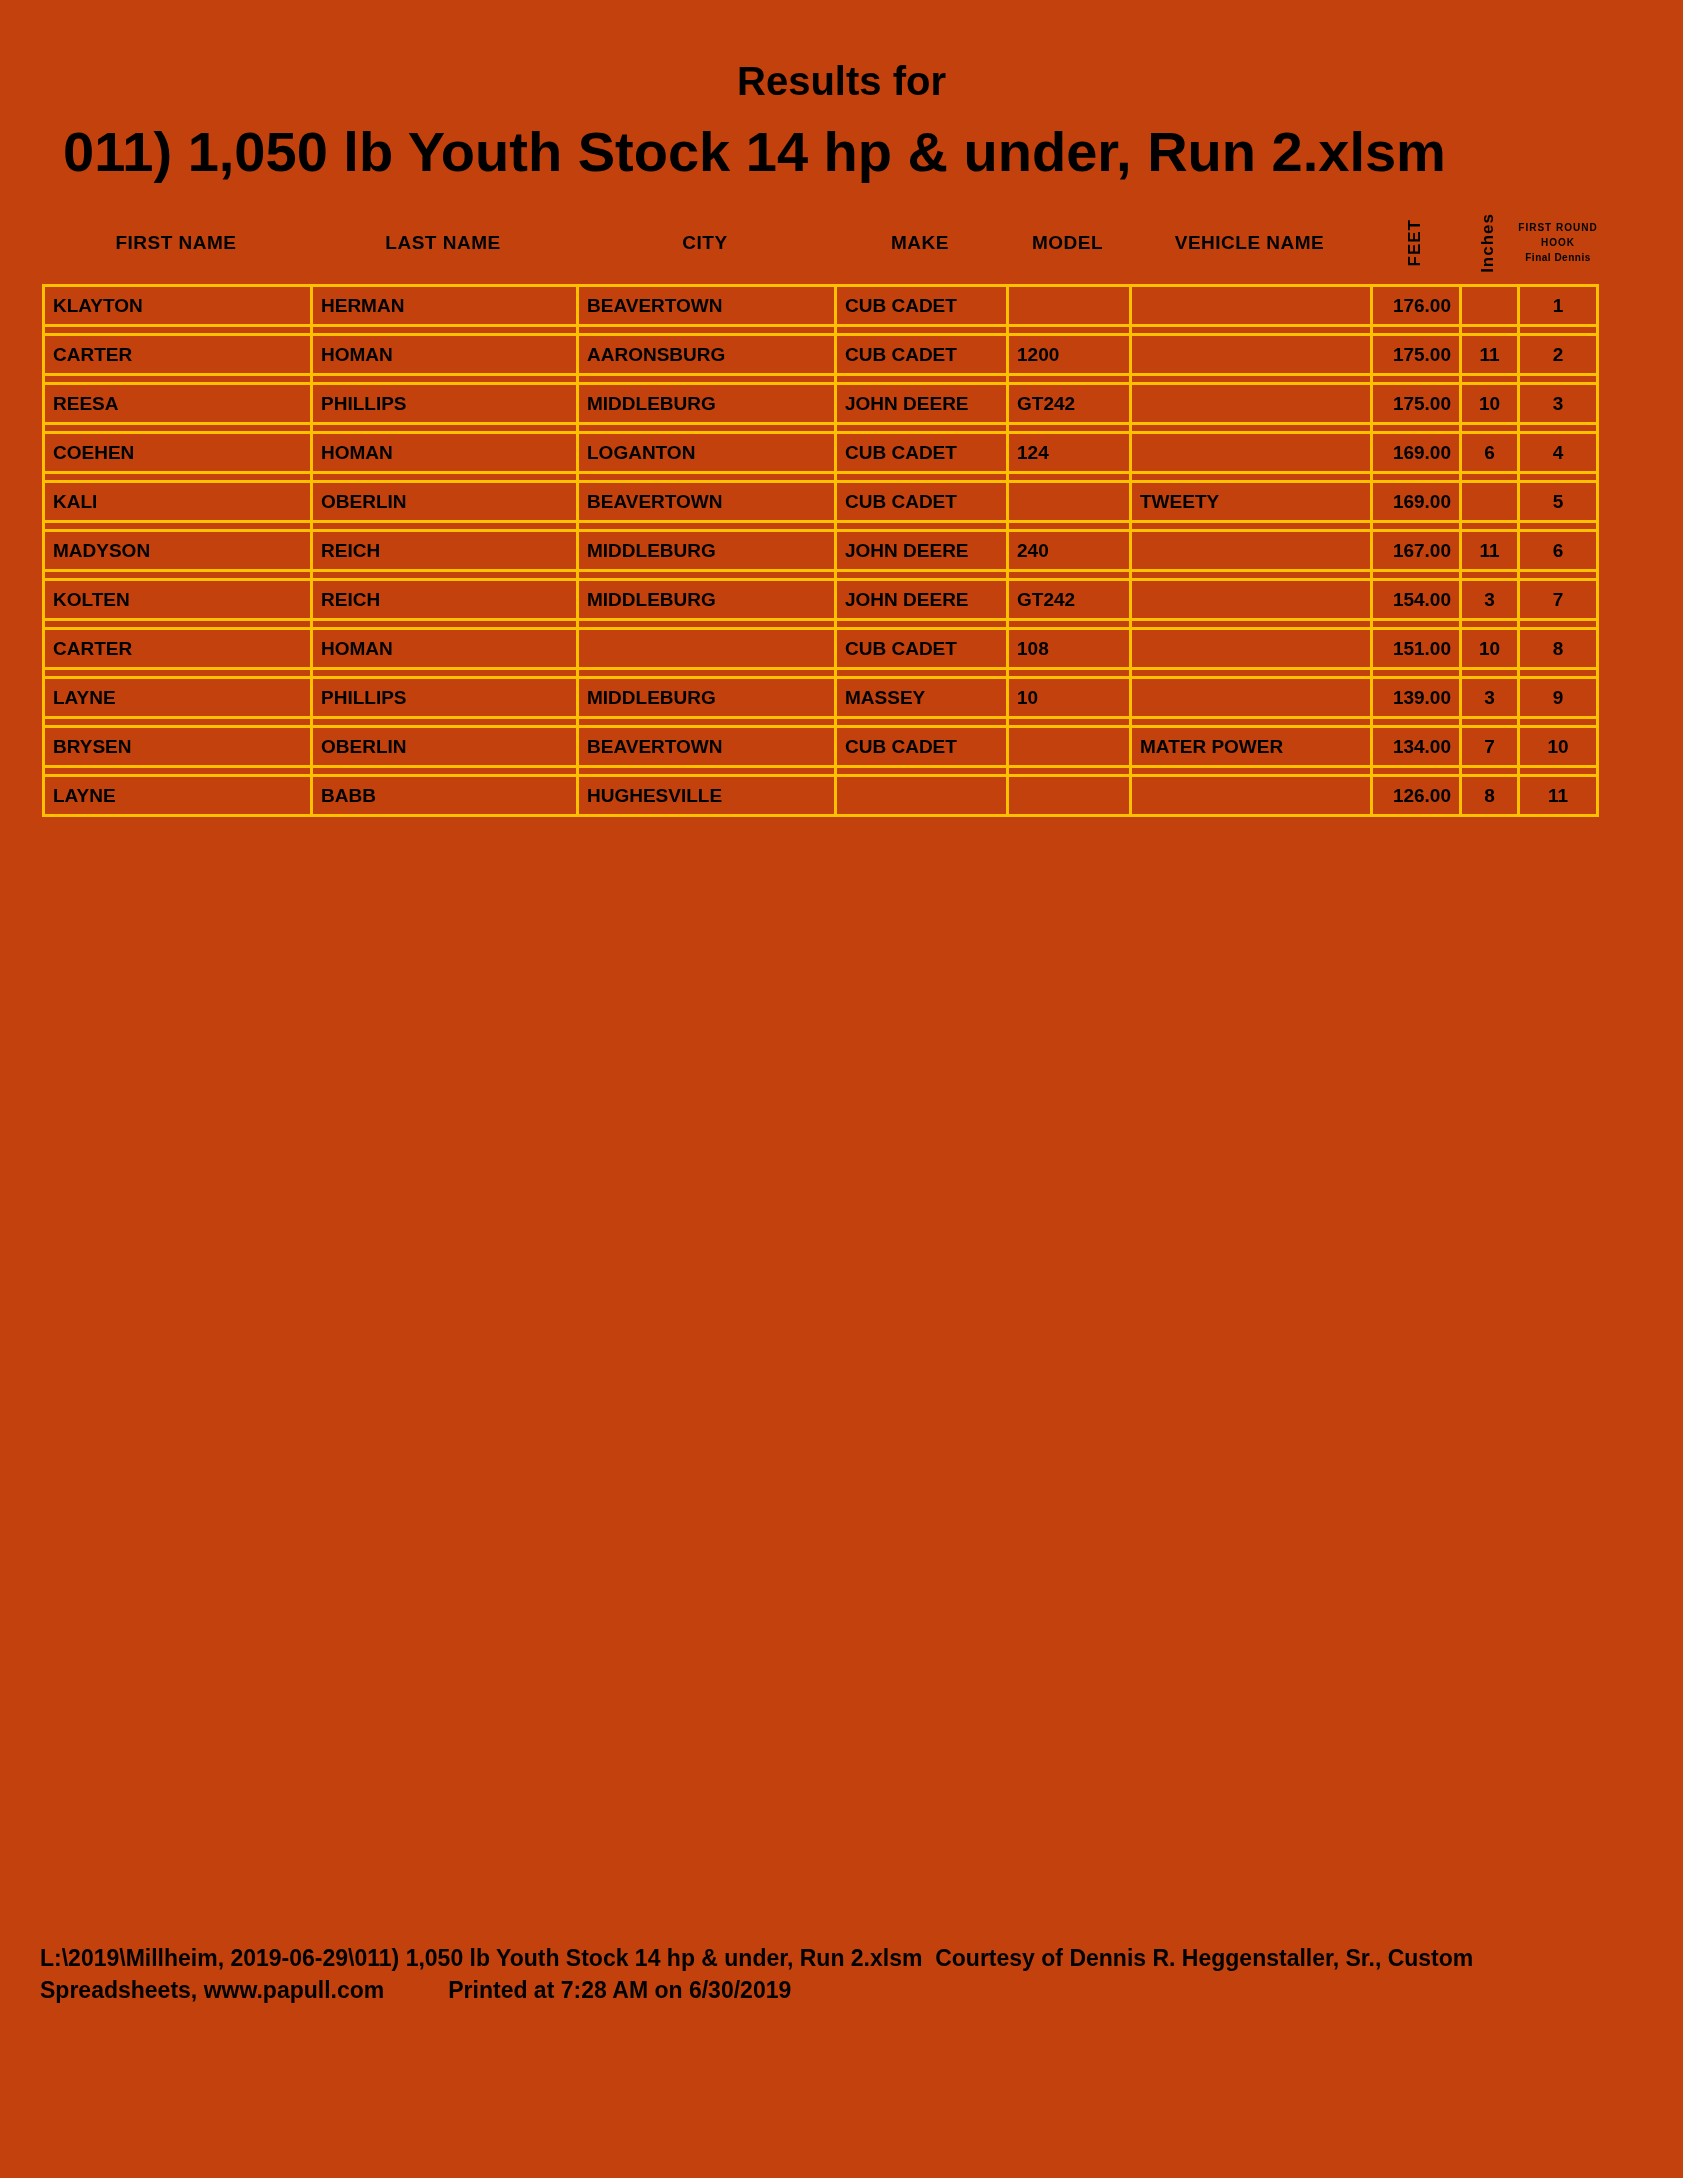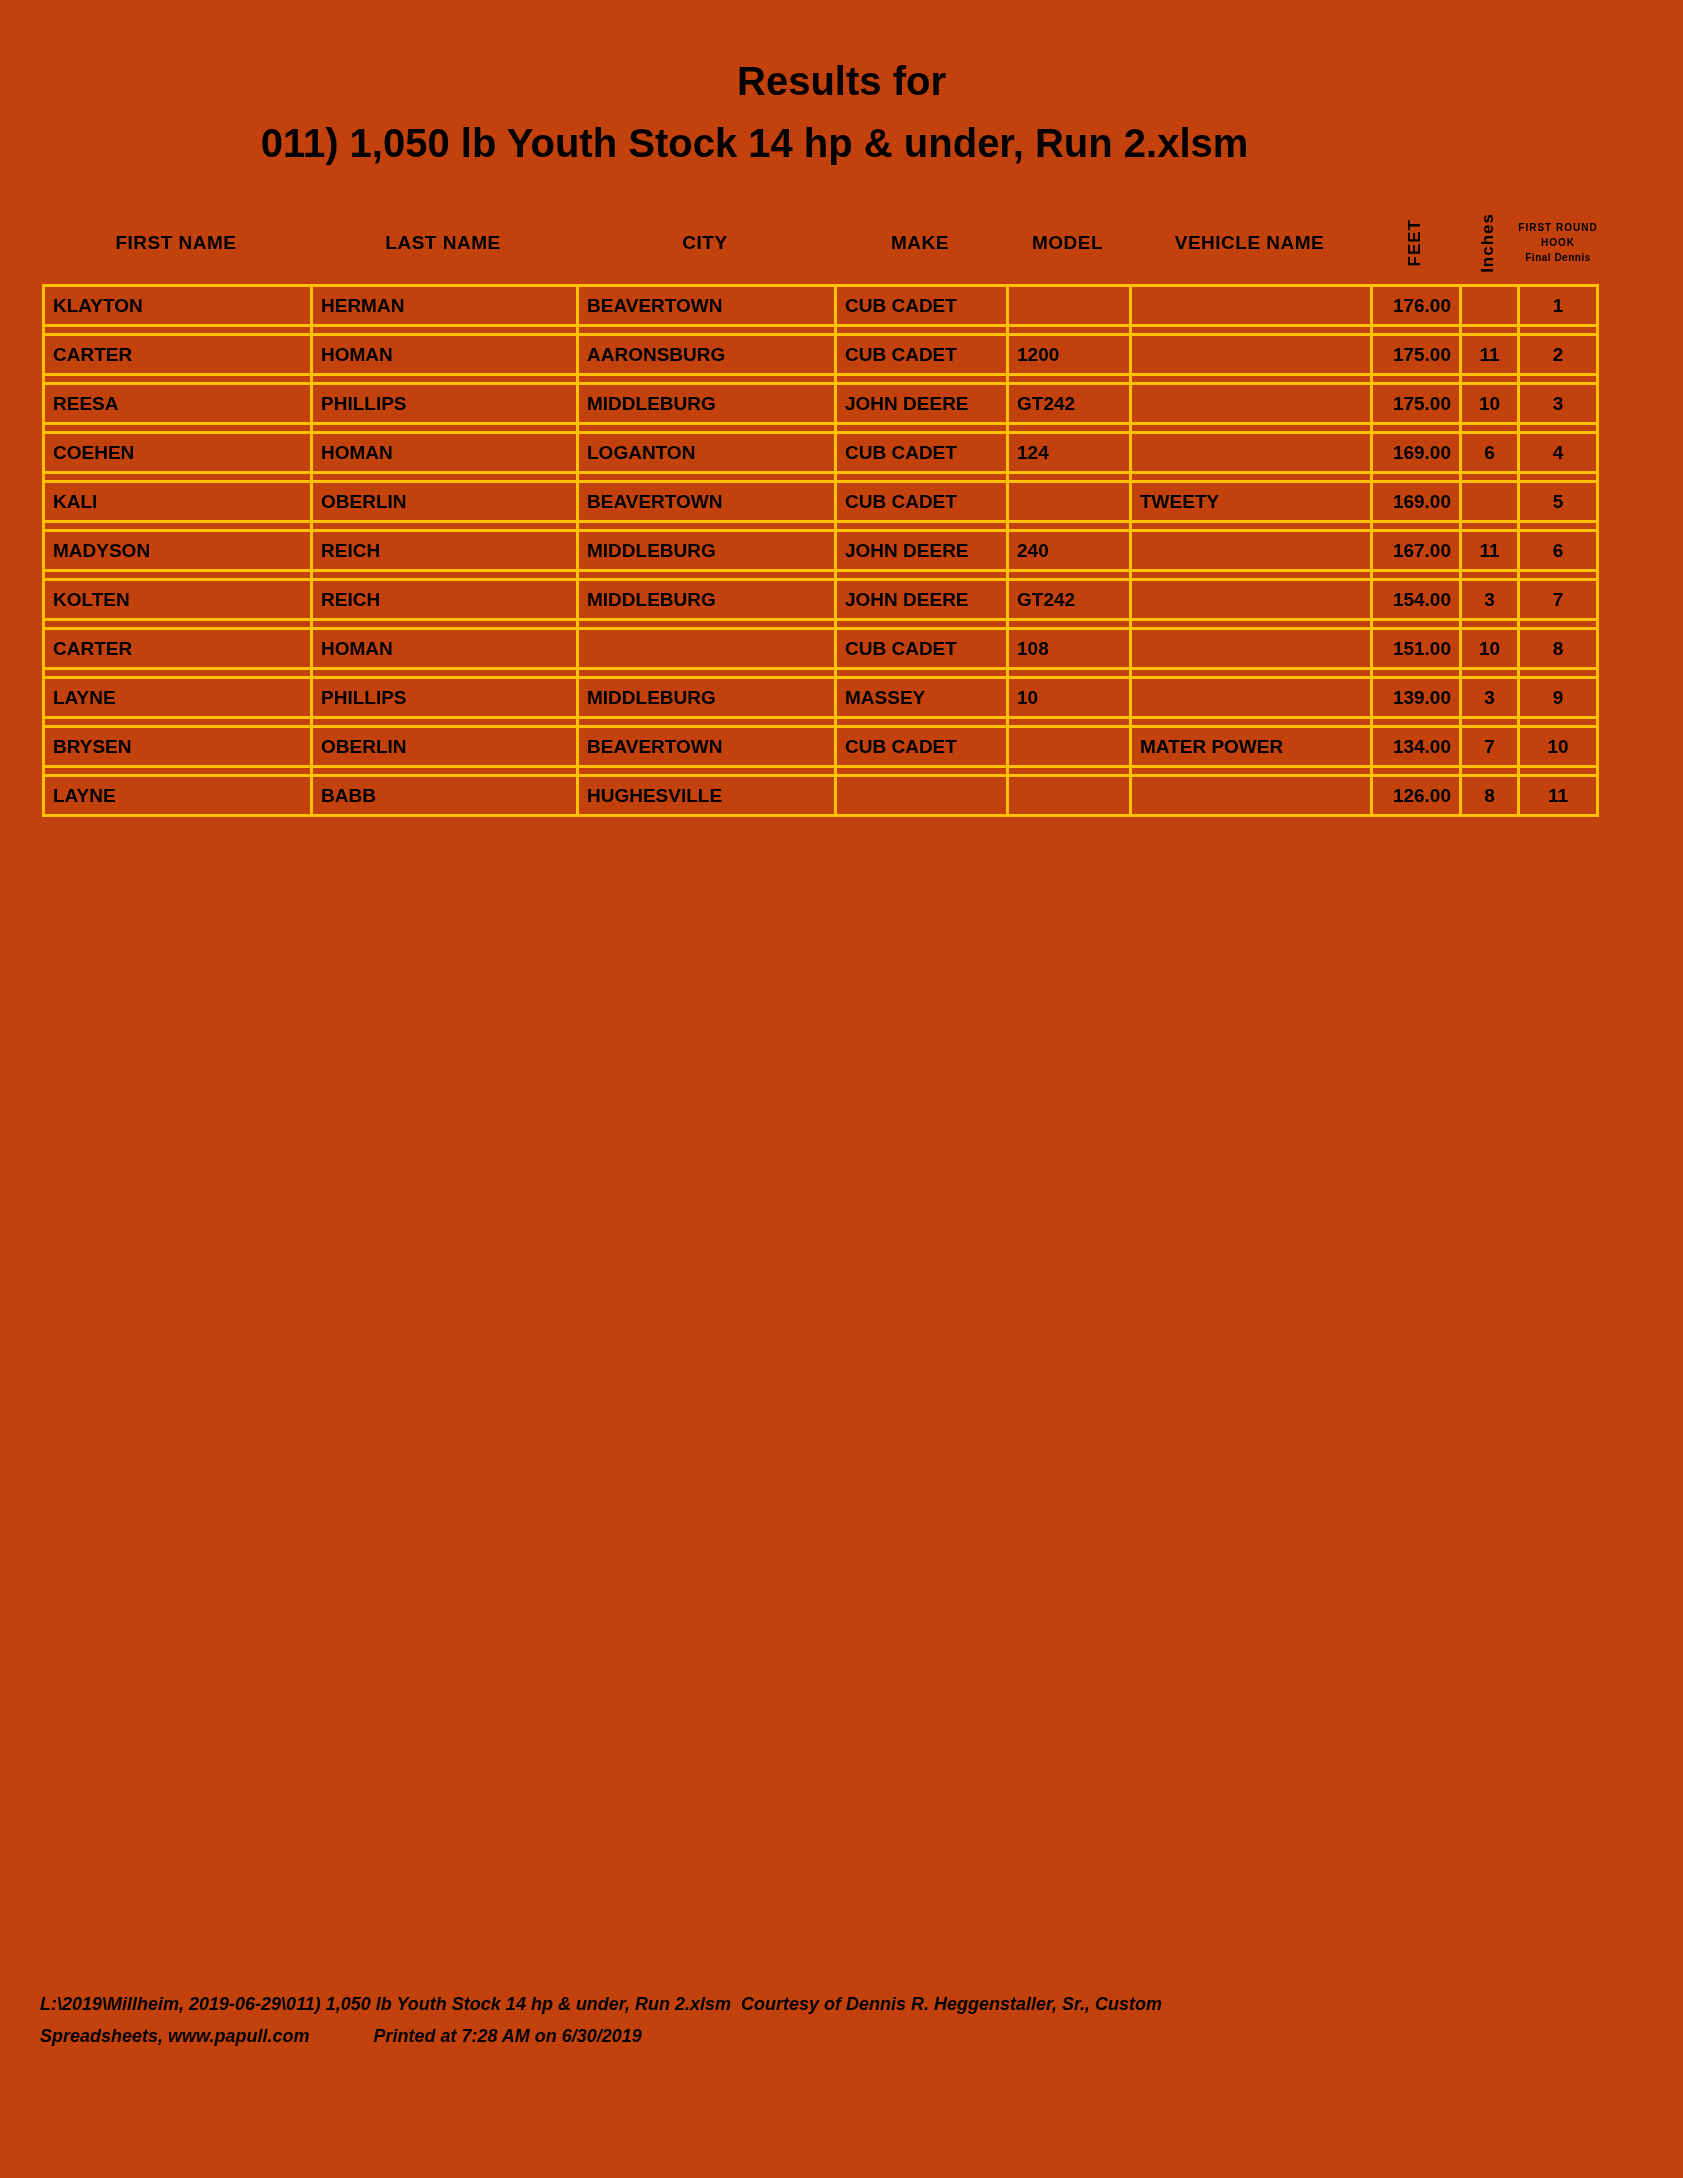--- a/index.html
+++ b/index.html
@@ -19,21 +19,21 @@
     width: 1683px;
     text-align: center;
     font-size: 40px;
     line-height: 1.1;
   }
   .title2 {
     position: absolute;
     top: 121px; left: 0;
     width: 1509px;
     text-align: center;
-    font-size: 40px;
+    font-size: 56px;
     line-height: 1.1;
   }
   .results-table {
     position: absolute;
     left: 42px;
     top: 201px;
     width: 1558px;
   }
   .hrow, .row, .gaprow {
     display: grid;
@@ -74,25 +74,24 @@
   .cell.c7, .cell.c8 { justify-content: center; padding: 0 2px; }
   .gapcell {
     box-sizing: border-box;
     height: 6px;
     border-left: 3px solid #FFC000;
   }
   .gaprow .gapcell:last-child { border-right: 3px solid #FFC000; }
   .footer {
     position: absolute;
     left: 40px;
-    top: 1988px;
+    top: 1942px;
     width: 1604px;
-    font-size: 18px;
+    font-size: 23px;
     line-height: 32px;
-    font-style: italic;
   }
   .footer-line1 { white-space: pre-wrap; }
   .printed { margin-left: 64px; }
 </style>
 </head>
 <body>
 
 <div class="page">
 
   <div class="title1">Results for</div>

